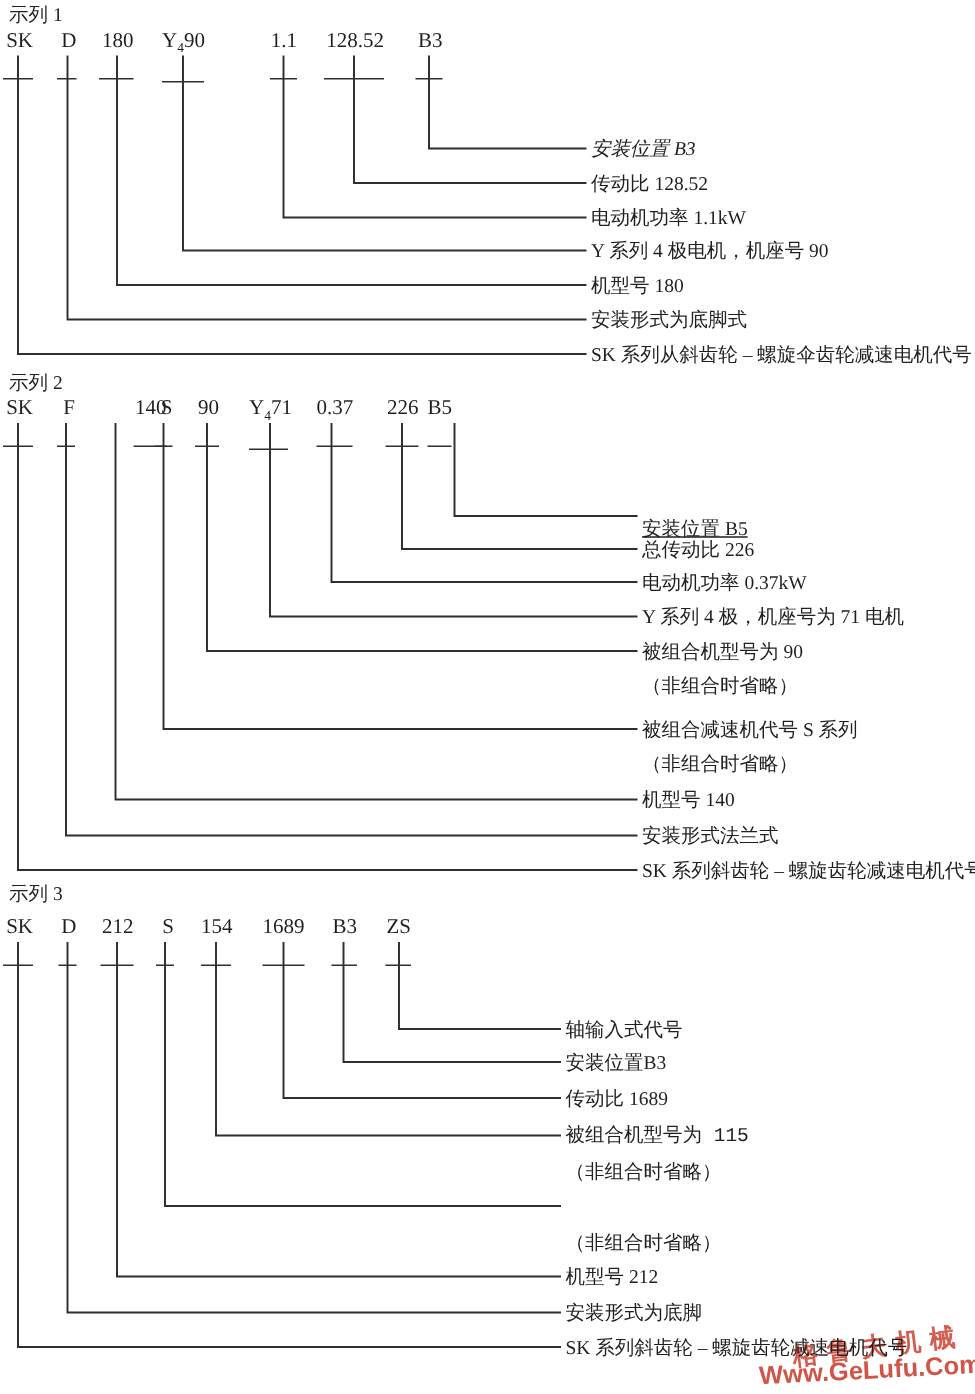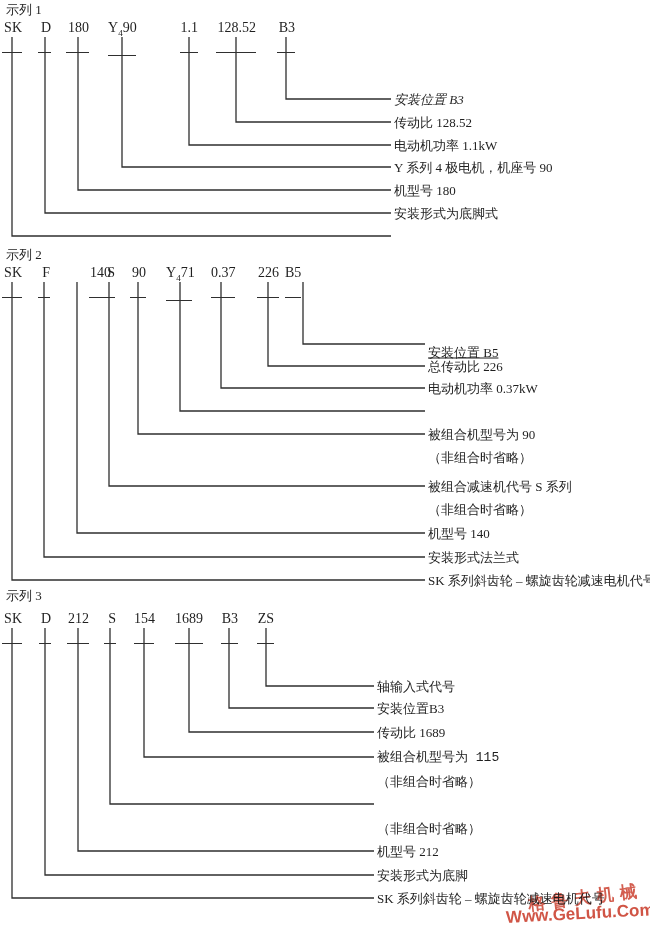--- a/index.html
+++ b/index.html
@@ -93,33 +93,35 @@
     <div class="code-item" style="left: 108px; top: 21px; width: 28px;"><span>Y</span><sub>4</sub><span>90</span></div>
     <div class="code-item" style="left: 180px; top: 21px; width: 18px;"><span>1.1</span></div>
     <div class="code-item" style="left: 216px; top: 21px; width: 40px;"><span>128.52</span></div>
     <div class="code-item" style="left: 277px; top: 21px; width: 18px;"><span>B3</span></div>
     <div class="explanation-row" style="left: 394px; top: 99px; font-style: italic;">安装位置 B3</div>
     <div class="explanation-row" style="left: 394px; top: 122px;">传动比 128.52</div>
     <div class="explanation-row" style="left: 394px; top: 145px;">电动机功率 1.1kW</div>
     <div class="explanation-row" style="left: 394px; top: 167px;">Y 系列 4 极电机，机座号 90</div>
     <div class="explanation-row" style="left: 394px; top: 190px;">机型号 180</div>
     <div class="explanation-row" style="left: 394px; top: 213px;">安装形式为底脚式</div>
+    <div class="explanation-row" style="left: 394px; top: 236px;">SK 系列从斜齿轮 – 螺旋伞齿轮减速电机代号</div>
     <div class="example-label" style="left: 6px; top: 248px;">示列 2</div>
     <div class="code-item" style="left: 2px; top: 266px; width: 20px;"><span>SK</span></div>
     <div class="code-item" style="left: 38px; top: 266px; width: 12px;"><span>F</span></div>
     <div class="code-item" style="left: 66px; top: 266px; width: 22px; margin-left: 23px;"><span>140</span></div>
     <div class="code-item" style="left: 103px; top: 266px; width: 12px;"><span>S</span></div>
     <div class="code-item" style="left: 130px; top: 266px; width: 16px;"><span>90</span></div>
     <div class="code-item" style="left: 166px; top: 266px; width: 26px;"><span>Y</span><sub>4</sub><span>71</span></div>
     <div class="code-item" style="left: 211px; top: 266px; width: 24px;"><span>0.37</span></div>
     <div class="code-item" style="left: 257px; top: 266px; width: 22px;"><span>226</span></div>
     <div class="code-item" style="left: 285px; top: 266px; width: 16px;"><span>B5</span></div>
     <div class="explanation-row" style="left: 428px; top: 352px; text-decoration: underline;">安装位置 B5</div>
     <div class="explanation-row" style="left: 428px; top: 366px;">总传动比 226</div>
     <div class="explanation-row" style="left: 428px; top: 388px;">电动机功率 0.37kW</div>
+    <div class="explanation-row" style="left: 428px; top: 411px;">Y 系列 4 极，机座号为 71 电机</div>
     <div class="explanation-row" style="left: 428px; top: 434px;">被组合机型号为 90</div>
     <div class="explanation-row" style="left: 428px; top: 457px;">（非组合时省略）</div>
     <div class="explanation-row" style="left: 428px; top: 486px;">被组合减速机代号 S 系列</div>
     <div class="explanation-row" style="left: 428px; top: 509px;">（非组合时省略）</div>
     <div class="explanation-row" style="left: 428px; top: 533px;">机型号 140</div>
     <div class="explanation-row" style="left: 428px; top: 557px; text-align: right;">安装形式法兰式</div>
     <div class="explanation-row" style="left: 428px; top: 580px;">SK 系列斜齿轮 – 螺旋齿轮减速电机代号</div>
     <div class="example-label" style="left: 6px; top: 589px;">示列 3</div>
     <div class="code-item" style="left: 2px; top: 612px; width: 20px;"><span>SK</span></div>
     <div class="code-item" style="left: 39px; top: 612px; width: 12px;"><span>D</span></div>

